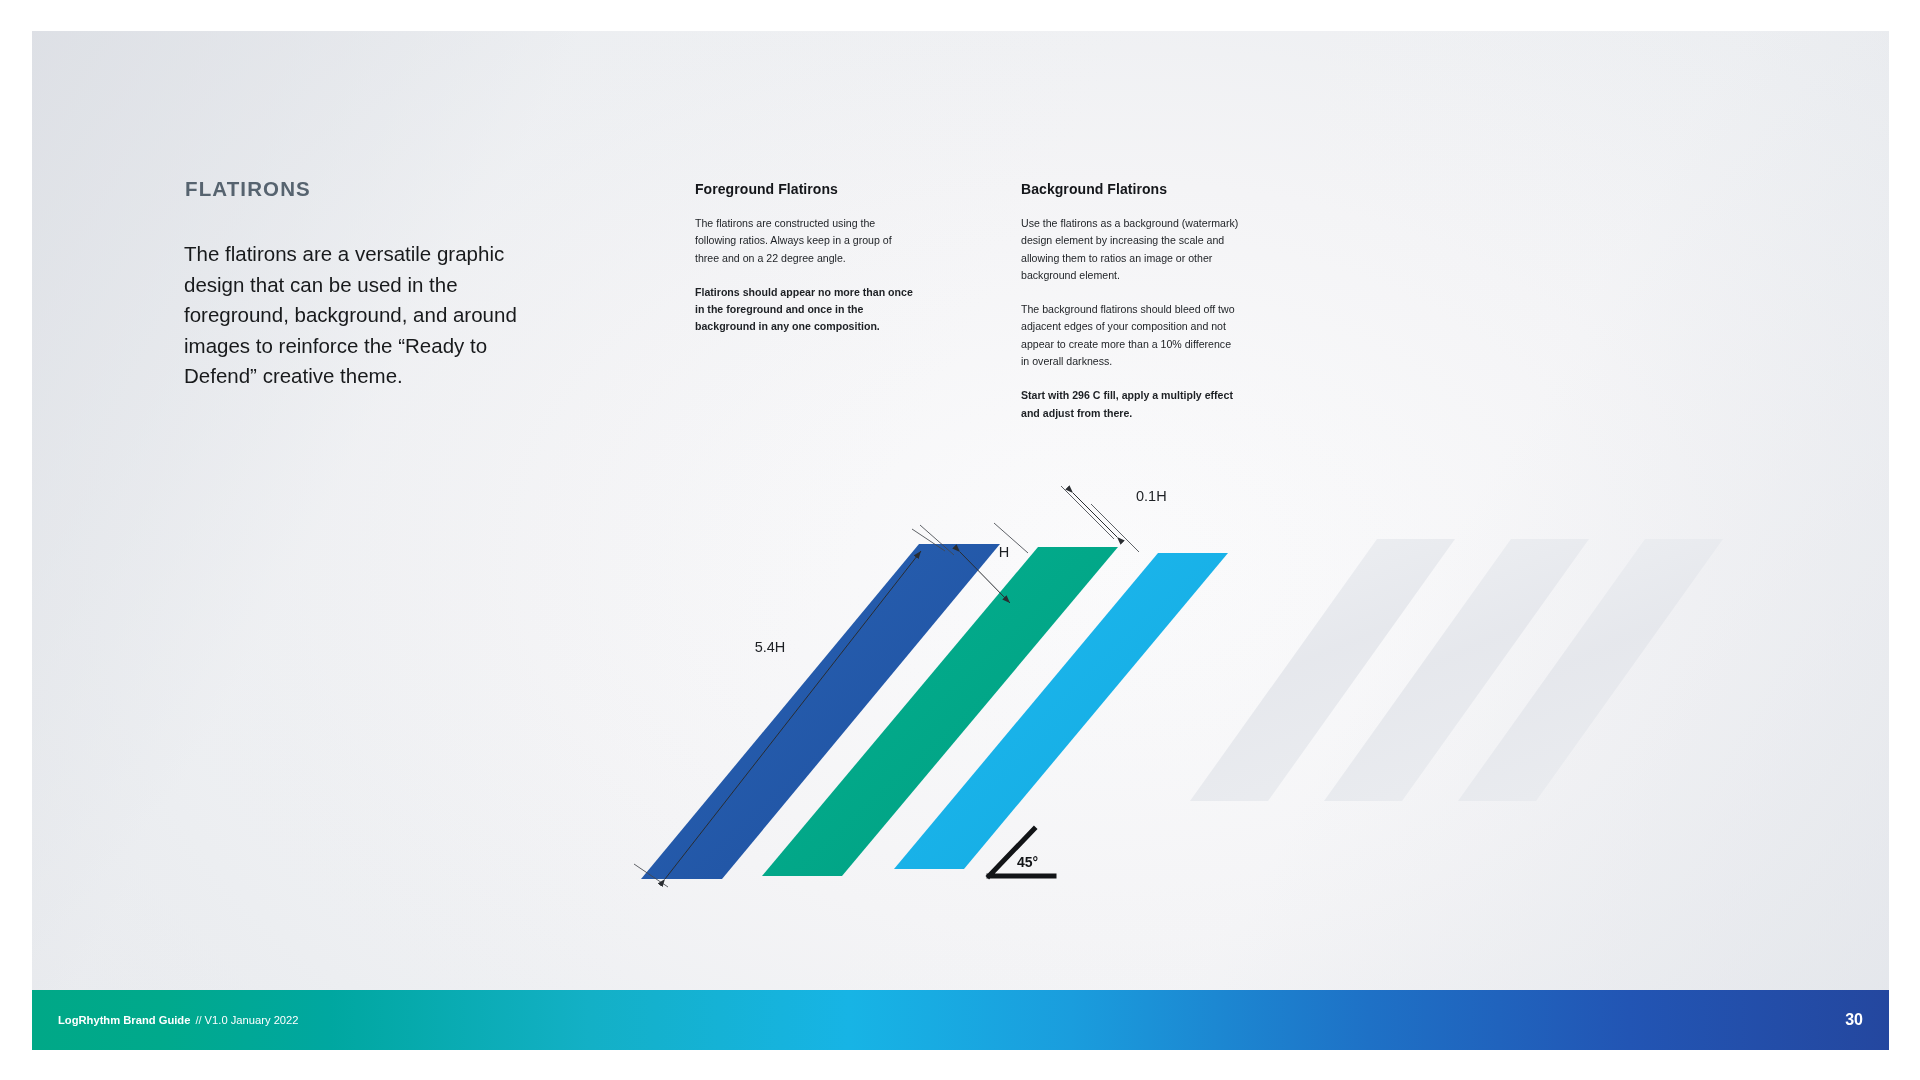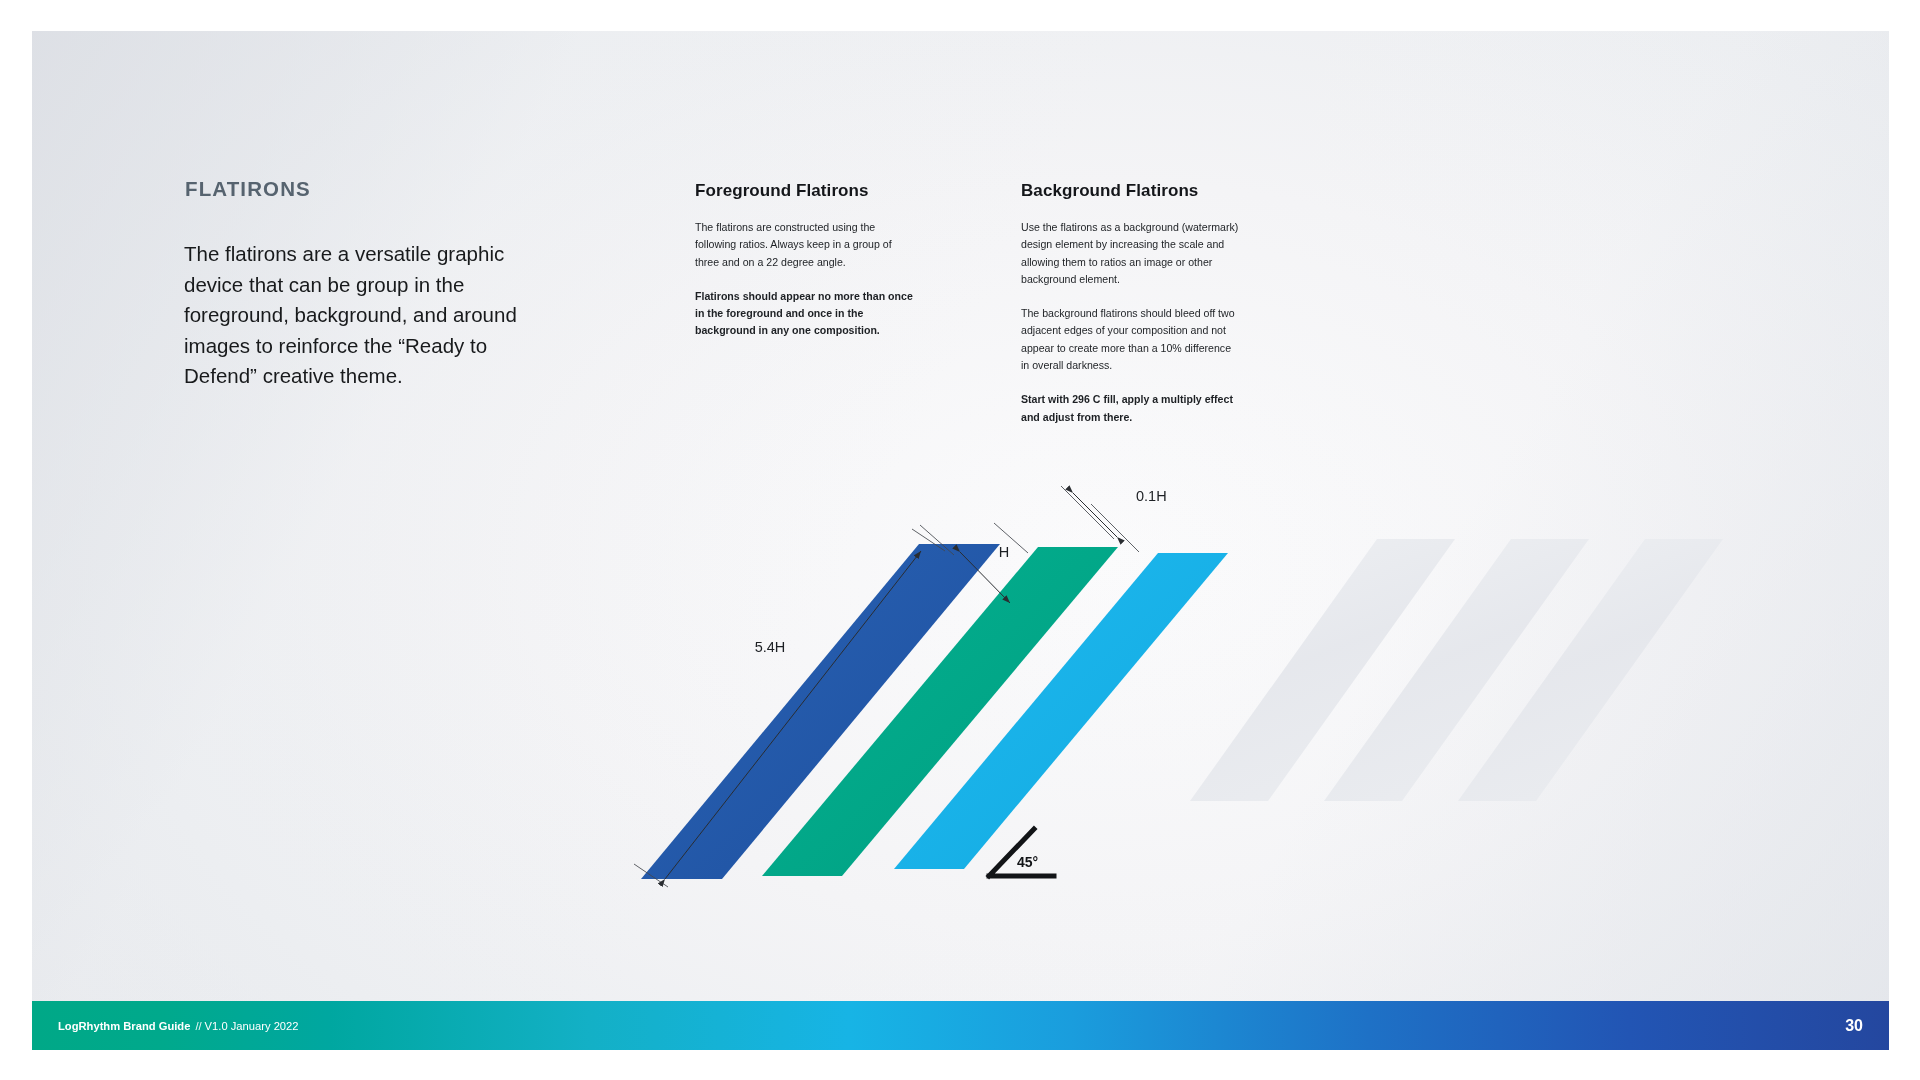--- a/index.html
+++ b/index.html
@@ -40,37 +40,37 @@
     position:absolute; left:152px; top:208px; width:345px;
     font-size:20.5px; line-height:30.6px; color:#181a1c;
     font-weight:400;
   }
 
   
   .col { position:absolute; width:218px; }
   .col.foreground { left:663px; top:150px; }
   .col.background { left:989px; top:150px; }
   .col h3 {
-    font-size:17px; font-weight:bold; color:#14161a;
+    font-size:14px; font-weight:bold; color:#14161a;
     margin-bottom:18px; letter-spacing:.005em;
   }
   .col p {
     font-size:10.6px; line-height:17.3px; color:#1d2024;
     margin-bottom:17px;
   }
   .col p:last-child { margin-bottom:0;font-weight:bold; }
 
   
   .diagram { position:absolute; left:0; top:0; width:1857px; height:1019px; }
   .diagram svg { display:block; }
 
   
   .footer {
     position:absolute; left:0; bottom:0;
-    width:1857px; height:49px;
+    width:1857px; height:60px;
     background:linear-gradient(90deg,
       #00a887 0%, #00a98c 7%, #00a7a0 16%, #13b0c6 30%,
       #17b4e5 44%, #1a9ddd 56%, #1e71c6 72%, #2255b4 86%, #24479f 100%);
   }
   .footer-left {
     position:absolute; left:26px; top:50%; transform:translateY(-50%);
     font-size:11.2px; color:#ffffff; white-space:nowrap;
   }
   .footer-left b { font-weight:bold; }
   .footer-left .sep { font-weight:400; opacity:.95; margin:0 3px 0 5px; }
@@ -150,21 +150,21 @@
       <text x="1104" y="470" font-family="Liberation Sans, sans-serif" font-size="14.5" fill="#1d2024" text-anchor="start">0.1H</text>
 
       <g>
         <path d="M957,845 L1022,845 M957,845 L1002,798" stroke="#121417" stroke-width="5" stroke-linecap="square" fill="none"></path>
         <text x="985" y="836" font-family="Liberation Sans, sans-serif" font-size="14" font-weight="bold" fill="#121417">45°</text>
       </g>
     </svg>
   </div>
 
   <div class="kicker">FLATIRONS</div>
-  <div class="lede">The flatirons are a versatile graphic device that can be group in the foreground, background, and around images to reinforce the “Ready to Defend” creative theme.</div>
+  <div class="lede">The flatirons are a versatile graphic design that can be used in the foreground, background, and around images to reinforce the “Ready to Defend” creative theme.</div>
 
   <div class="col foreground">
     <h3>Foreground Flatirons</h3>
     <p>The flatirons are constructed using the following ratios. Always keep in a group of three and on a 22 degree angle.</p>
     <p>Flatirons should appear no more than once in the foreground and once in the background in any one composition.</p>
   </div>
 
   <div class="col background">
     <h3>Background Flatirons</h3>
     <p>Use the flatirons as a background (watermark) design element by increasing the scale and allowing them to ratios an image or other background element.</p>

